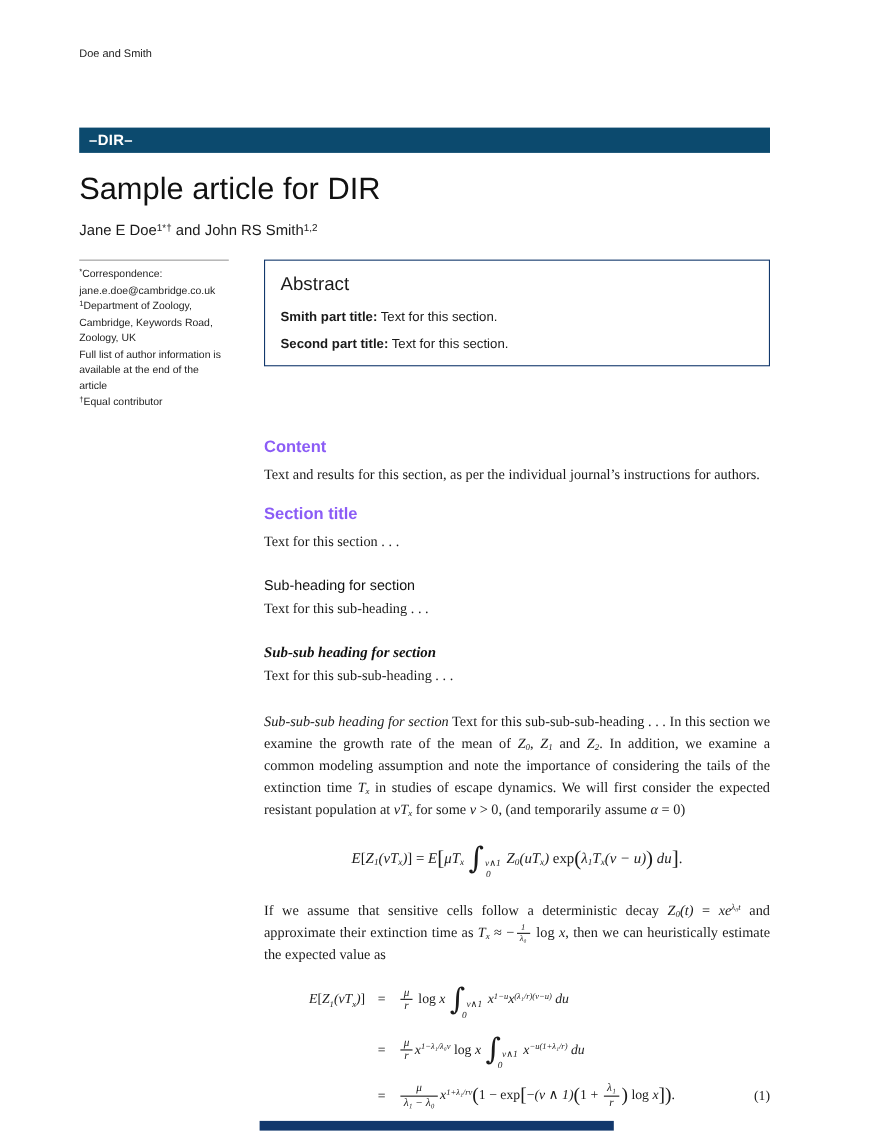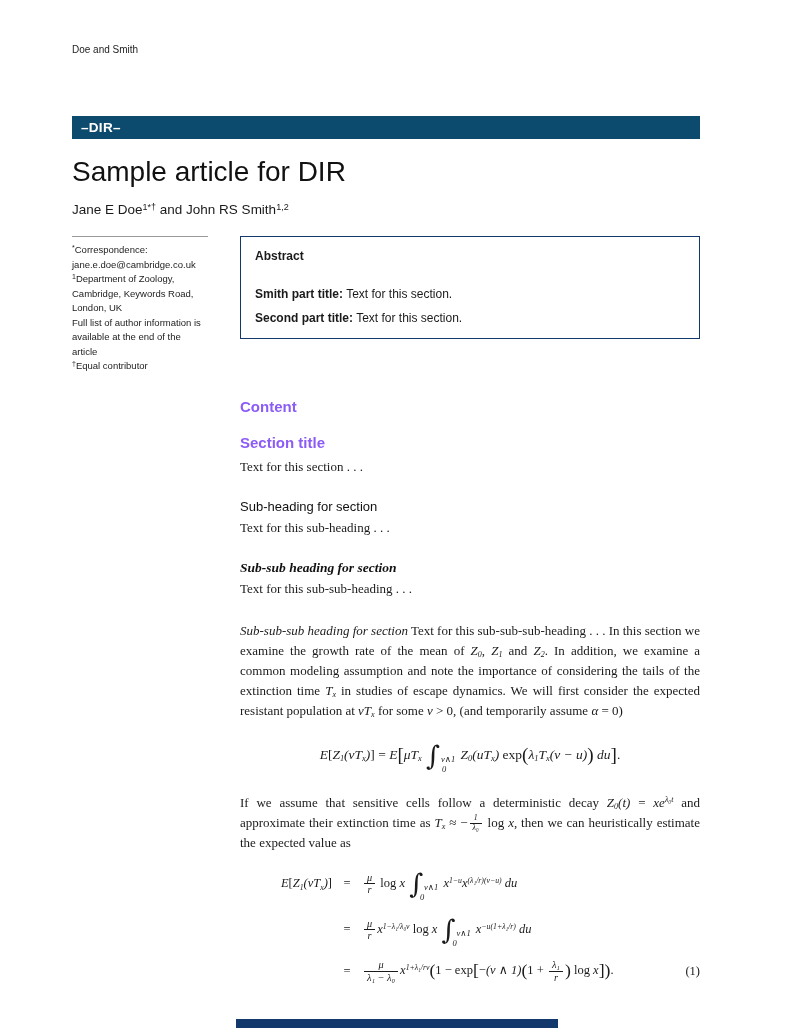--- a/index.html
+++ b/index.html
@@ -41,21 +41,21 @@
     font-size:9.5px;line-height:14.5px;color:#222;
   }
   .sidebar sup{font-size:7px;top:-0.4em;}
   .colgap{flex:0 0 32px;}
   .abstract-box{
     flex:0 0 460px;box-sizing:border-box;align-self:flex-start;
     border:1.5px solid #12386c;padding:10px 14px 13px 14px;
     font-family:"Liberation Sans","DejaVu Sans",sans-serif;
     font-size:12px;color:#1a1a1a;
   }
-  .abs-heading{font-weight:bold;font-size:12px;margin:2px 0 24px 0;}
+  .abs-heading{font-weight:normal;font-size:17px;margin:2px 0 12px 0;}
   .abs-line{margin:10px 0 0 0;}
   .abs-line b{font-weight:bold;}
 
   .main{margin-left:168px;width:460px;margin-top:24px;}
   .h-section{
     font-family:"Liberation Sans","DejaVu Sans",sans-serif;
     font-weight:bold;font-size:15px;margin:0 0 5px 0;line-height:18px;color:#8b5cf6;
   }
   .h-sub{
     font-family:"Liberation Sans","DejaVu Sans",sans-serif;
@@ -129,36 +129,37 @@
   <div class="authors">
     <span>Jane E Doe</span><sup>1*†</sup><span> and </span><span>John RS Smith</span><sup>1,2</sup>
   </div>
 
   <div class="cols">
     <aside class="sidebar">
       <div><sup>*</sup><span>Correspondence:</span></div>
       <div><sup></sup><span>jane.e.doe@cambridge.co.uk</span></div>
       <div><sup>1</sup><span>Department of Zoology,</span></div>
       <div><sup></sup><span>Cambridge, Keywords Road,</span></div>
-      <div><sup></sup><span>London, UK</span></div>
+      <div><sup></sup><span>Zoology, UK</span></div>
       <div><sup></sup><span>Full list of author information is</span></div>
       <div><sup></sup><span>available at the end of the article</span></div>
       <div><sup>†</sup><span>Equal contributor</span></div>
     </aside>
     <div class="colgap"></div>
     <div class="abstract-box">
       <div class="abs-heading">Abstract</div>
       <div class="abs-line"><b>Smith part title:</b><span> Text for this section.</span></div>
       <div class="abs-line"><b>Second part title:</b><span> Text for this section.</span></div>
     </div>
   </div>
 
   <div class="main">
 
     <h2 class="h-section">Content</h2>
+    <p class="body-text">Text and results for this section, as per the individual journal’s instructions for authors.</p>
 
     <h2 class="h-section mt18">Section title</h2>
     <p class="body-text">Text for this section . . .</p>
 
     <h3 class="h-sub">Sub-heading for section</h3>
     <p class="body-text">Text for this sub-heading . . .</p>
 
     <h4 class="h-subsub">Sub-sub heading for section</h4>
     <p class="body-text">Text for this sub-sub-heading . . .</p>
 

